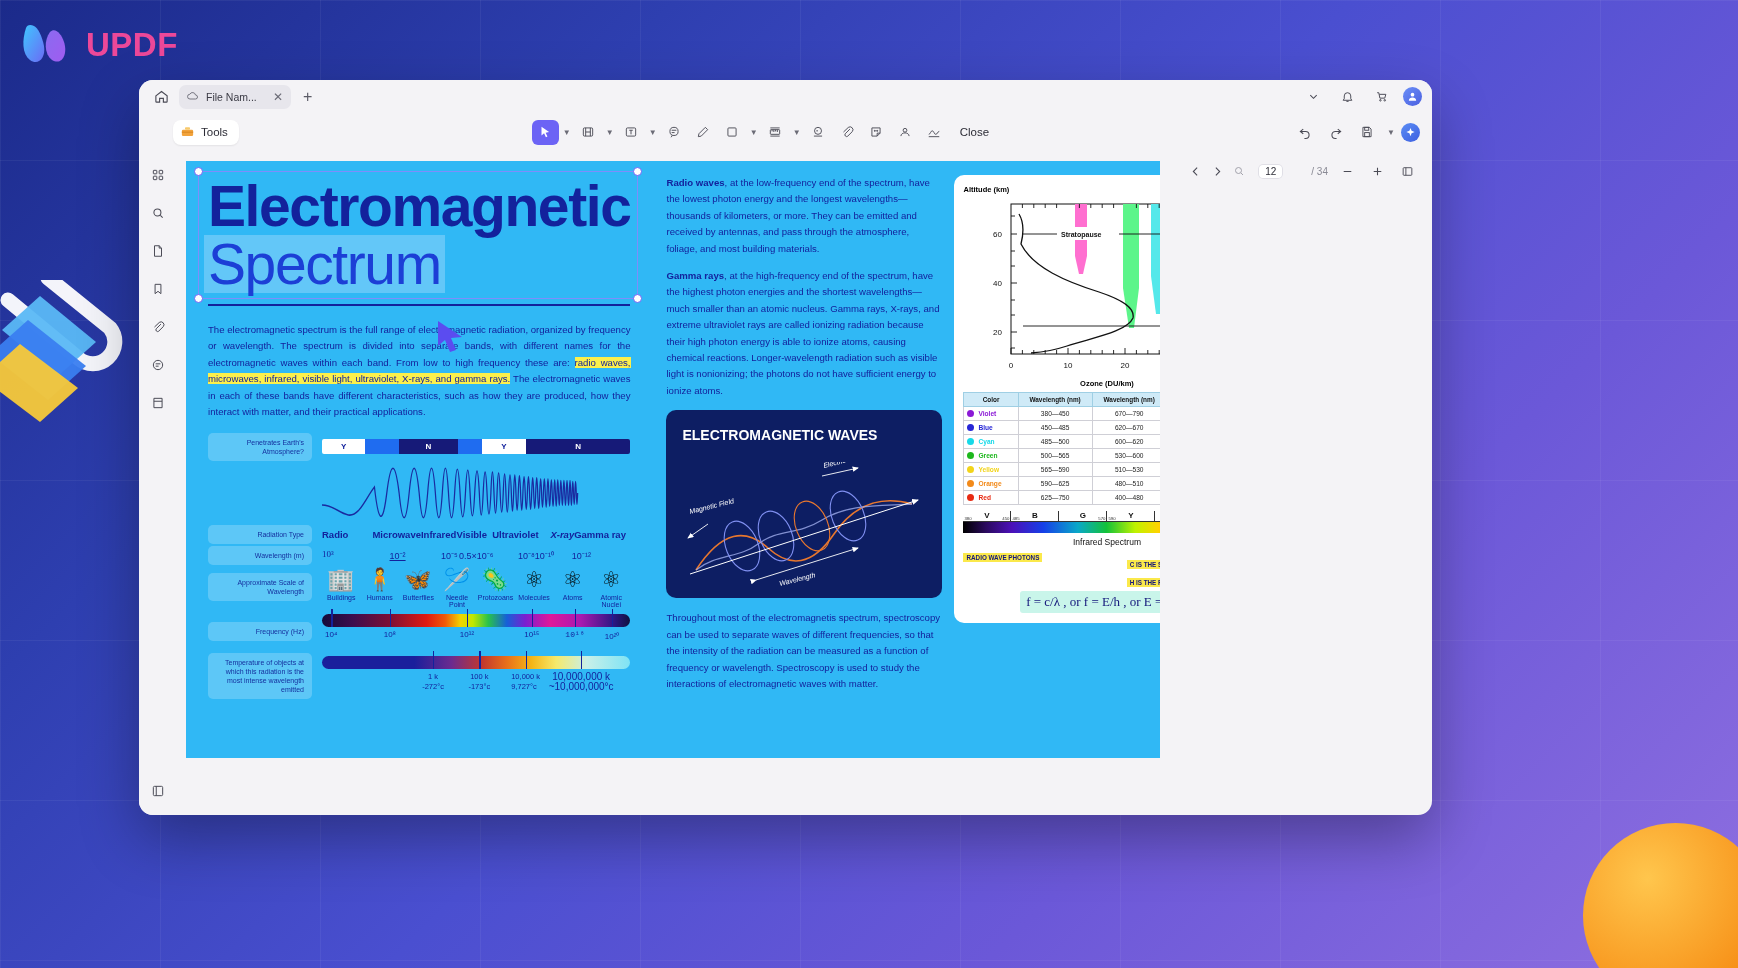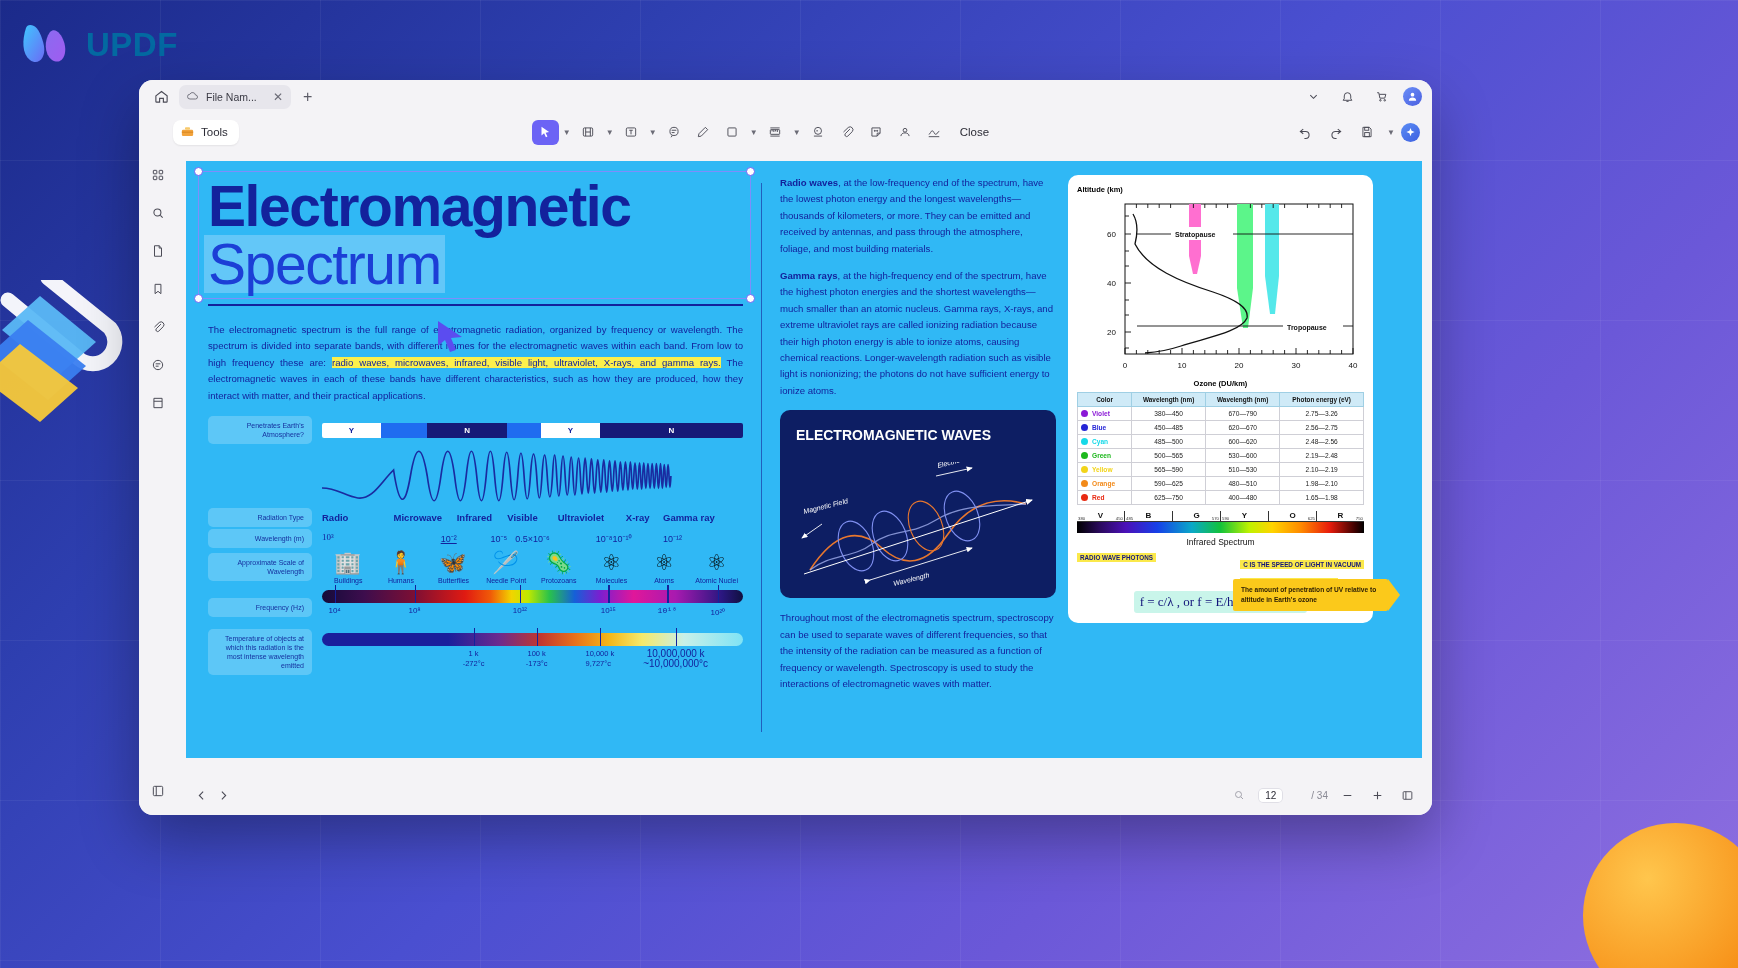--- a/index.html
+++ b/index.html
@@ -18,21 +18,21 @@
     background-image:
       linear-gradient(to right, rgba(255,255,255,.05) 1px, transparent 1px),
       linear-gradient(to bottom, rgba(255,255,255,.05) 1px, transparent 1px);
     background-size: 160px 160px;
     pointer-events: none;
   }
 
   
   .brand { position: absolute; left: 20px; top: 22px; display: flex; align-items: center; gap: 14px; }
   .brand-logo { width: 52px; height: 46px; position: relative; }
-  .brand-name { color: #0369a1; font-size: 33px; font-weight: bold; letter-spacing: .5px; }
+  .brand-name { color: #ec4899; font-size: 33px; font-weight: bold; letter-spacing: .5px; }
 
   
   .clip-deco { position: absolute; left: 0; top: 280px; width: 160px; height: 140px; }
   .orange-ball {
     position: absolute; right: -30px; bottom: -40px; width: 185px; height: 185px;
     border-radius: 50%;
     background: radial-gradient(circle at 35% 30%, #ffc64d, #f79219 70%, #ef7c0b);
   }
 
   
@@ -102,21 +102,21 @@
   .rail {
     width: 37px; background: #f4f3f6; display: flex; flex-direction: column;
     align-items: center; padding-top: 12px; gap: 14px; flex: none;
   }
   .rail-icon {
     width: 24px; height: 24px; display: flex; align-items: center; justify-content: center;
     color: #4a4a55; border-radius: 6px; cursor: pointer;
   }
   .rail-bottom { margin-top: auto; margin-bottom: 12px; }
 
-  .doc-area { flex: 1; display: flex; flex-direction: column; min-width: 0; }
+  .doc-area { flex: 1; display: flex; flex-direction: row; min-width: 0; }
   .page-scroll { flex: 1; padding: 10px 10px 0 10px; min-height: 0; overflow: hidden; }
 
   
   .page {
     width: 100%; height: 597px; background: #30b8f5;
     position: relative; display: flex; overflow: hidden;
   }
   .col-left { width: 575px; padding: 14px 18px 0 22px; position: relative; }
   .vdiv { width: 1px; background: #1a2f9e; margin: 22px 0 26px 0; opacity: .65; }
   .col-right { flex: 1; padding: 14px 14px 0 18px; display: flex; gap: 12px; }
@@ -580,32 +580,32 @@
 
               <div class="row">
                 <div class="rlabel">Radiation Type</div>
                 <div class="rbody">
                     <div class="types" id="types-row">
                       <div style="flex: 17 1 0%; text-align: left;">Radio</div>
                       <div style="flex: 15 1 0%; text-align: left;">Microwave</div>
                       <div style="flex: 12 1 0%; text-align: left;">Infrared</div>
                       <div style="flex: 12 1 0%; text-align: left;">Visible</div>
                       <div style="flex: 13 1 0%; text-align: left;">Ultraviolet</div>
-                      <div style="flex: 12 1 0%; text-align: center;">X-ray</div>
+                      <div style="flex: 12 1 0%; text-align: right; font-style: italic;">X-ray</div>
                       <div style="flex: 19 1 0%; text-align: left;">Gamma ray</div>
                     </div>
                   </div>
               </div>
 
               <div class="row">
                 <div class="rlabel">Wavelength (m)</div>
                 <div class="rbody">
                     <div class="wls" id="wls-row">
                       <div style="flex: 17 1 0%; text-align: left; font-family: Liberation Serif, serif;">10³</div>
-                      <div style="flex: 15 1 0%; text-align: right; text-decoration: underline;">10⁻²</div>
+                      <div style="flex: 15 1 0%; text-align: center; text-decoration: underline;">10⁻²</div>
                       <div style="flex: 12 1 0%; text-align: right;">10⁻⁵</div>
                       <div style="flex: 12 1 0%; text-align: center;">0.5×10⁻⁶</div>
                       <div style="flex: 13 1 0%; text-align: right;">10⁻⁸</div>
                       <div style="flex: 12 1 0%; text-align: left;">10⁻¹⁰</div>
                       <div style="flex: 19 1 0%; text-align: left;">10⁻¹²</div>
                     </div>
                   </div>
               </div>
 
               <div class="row">

